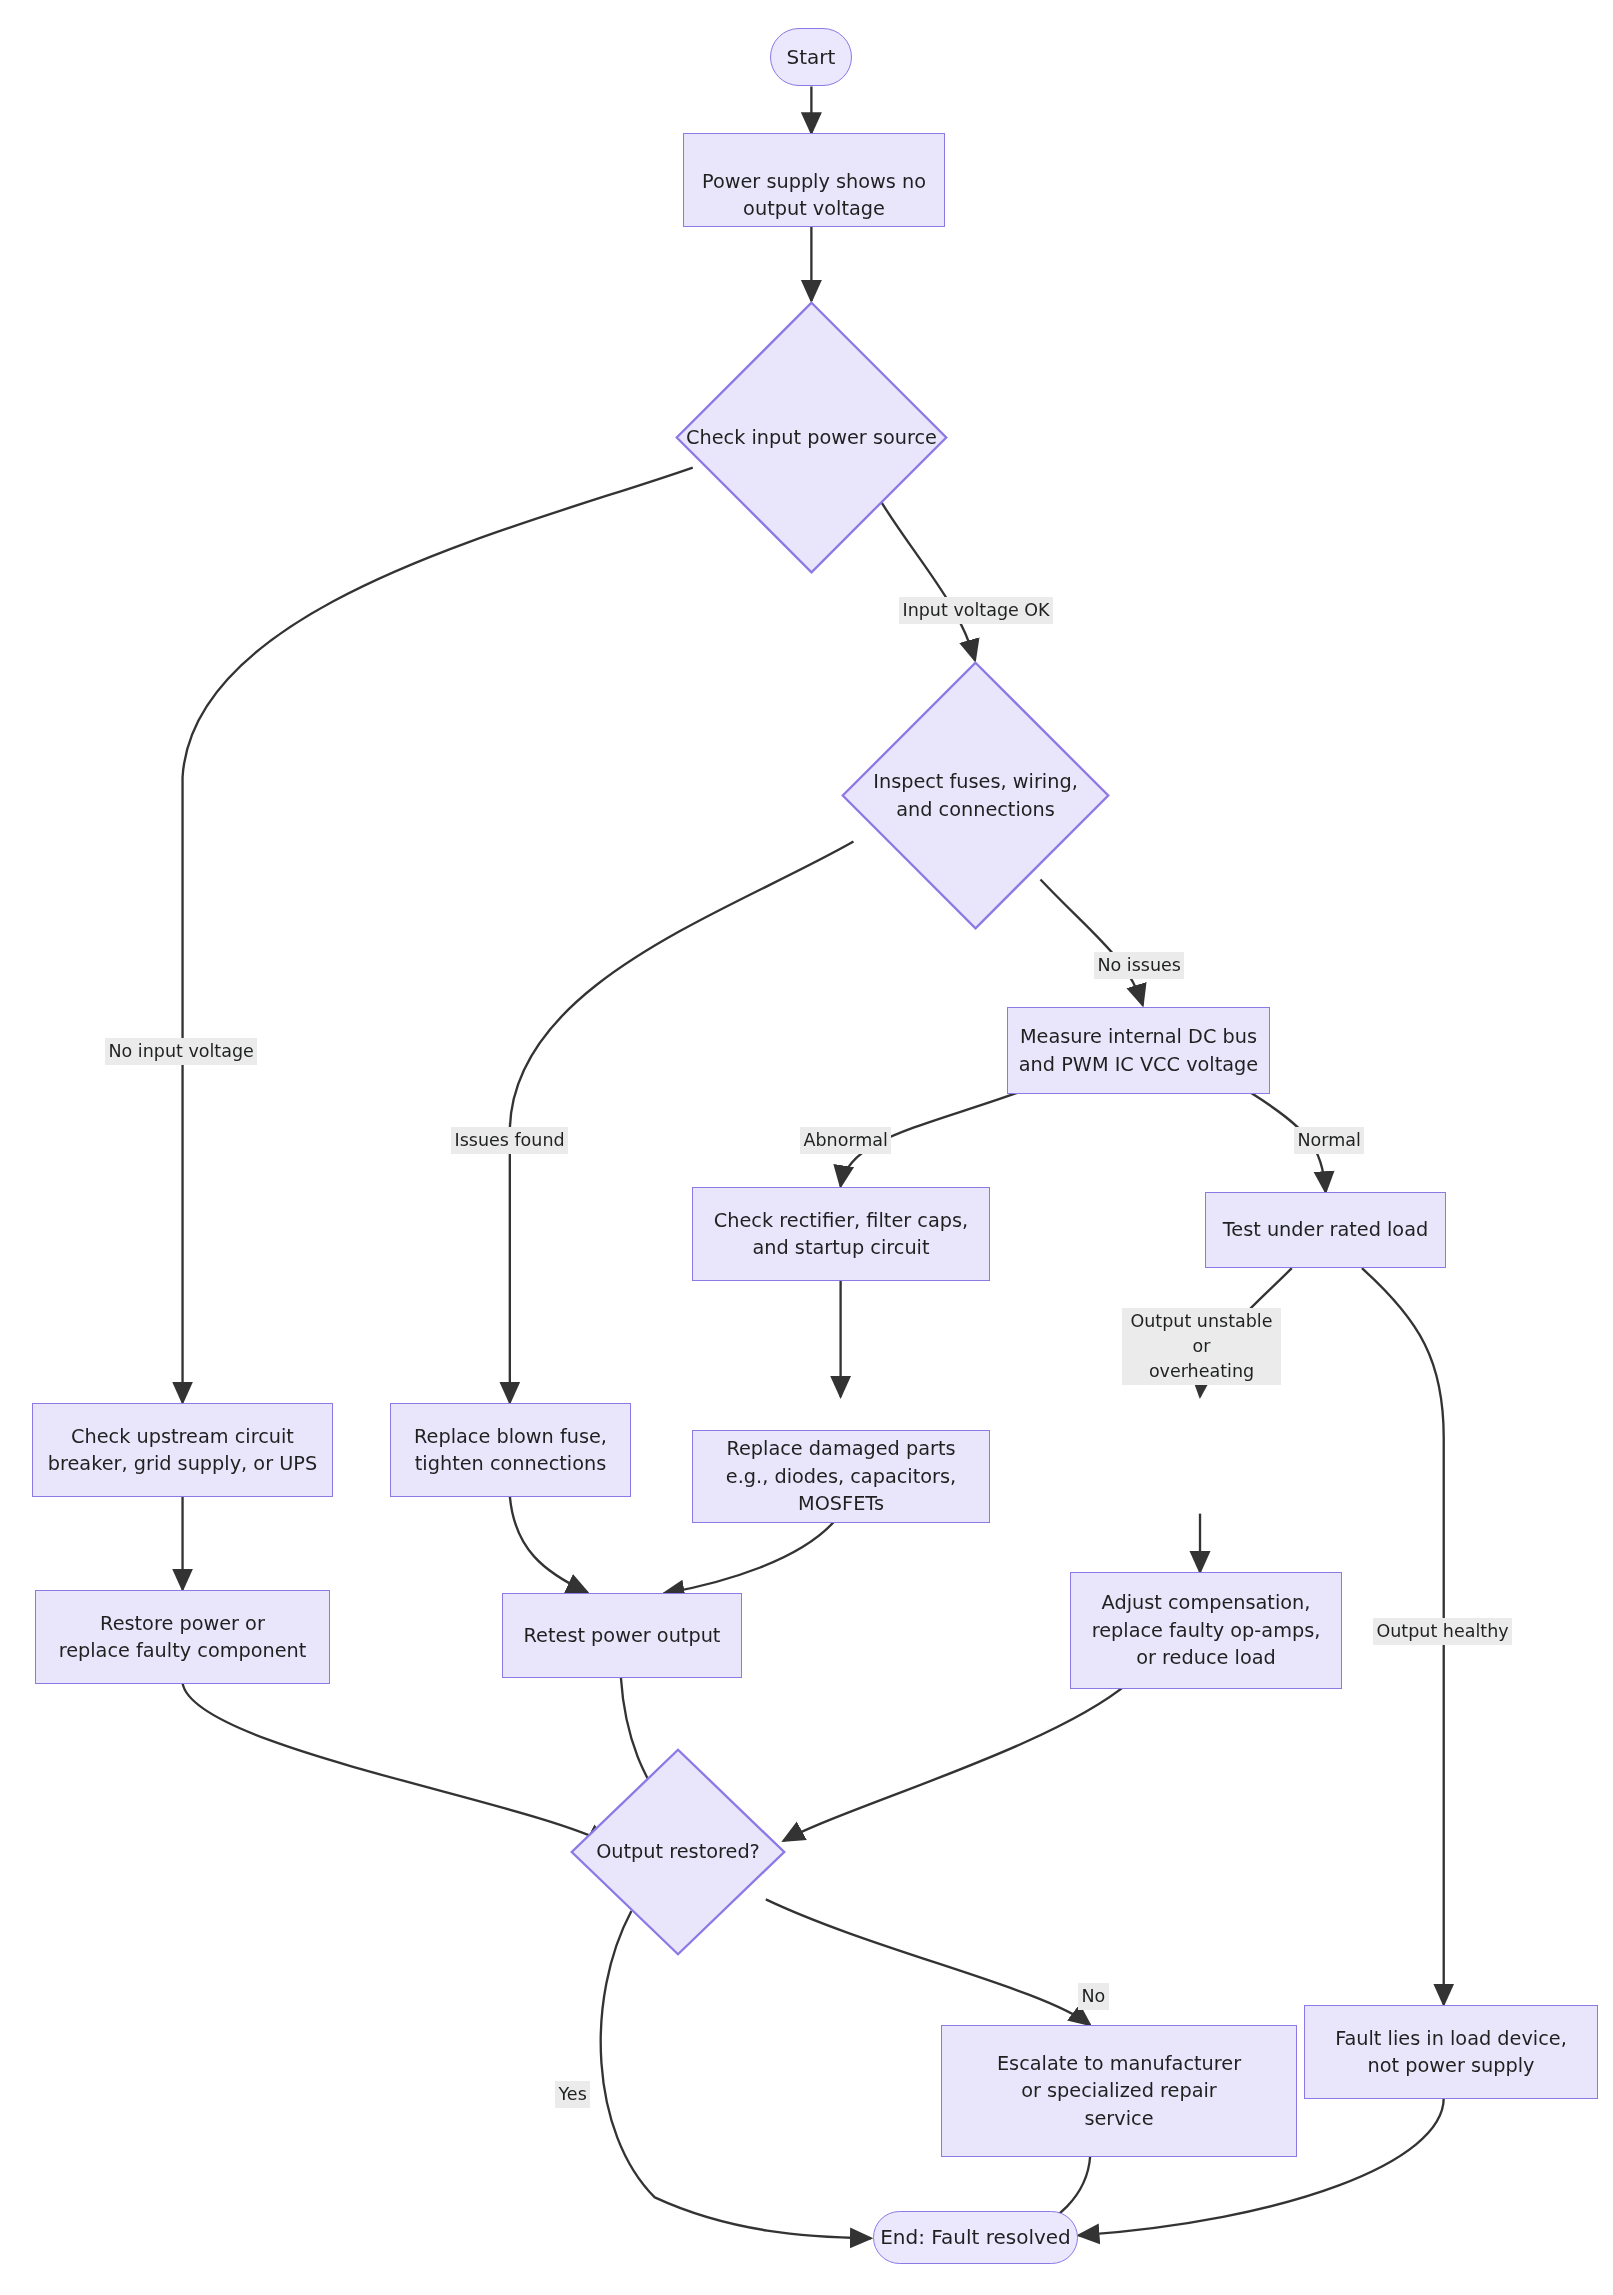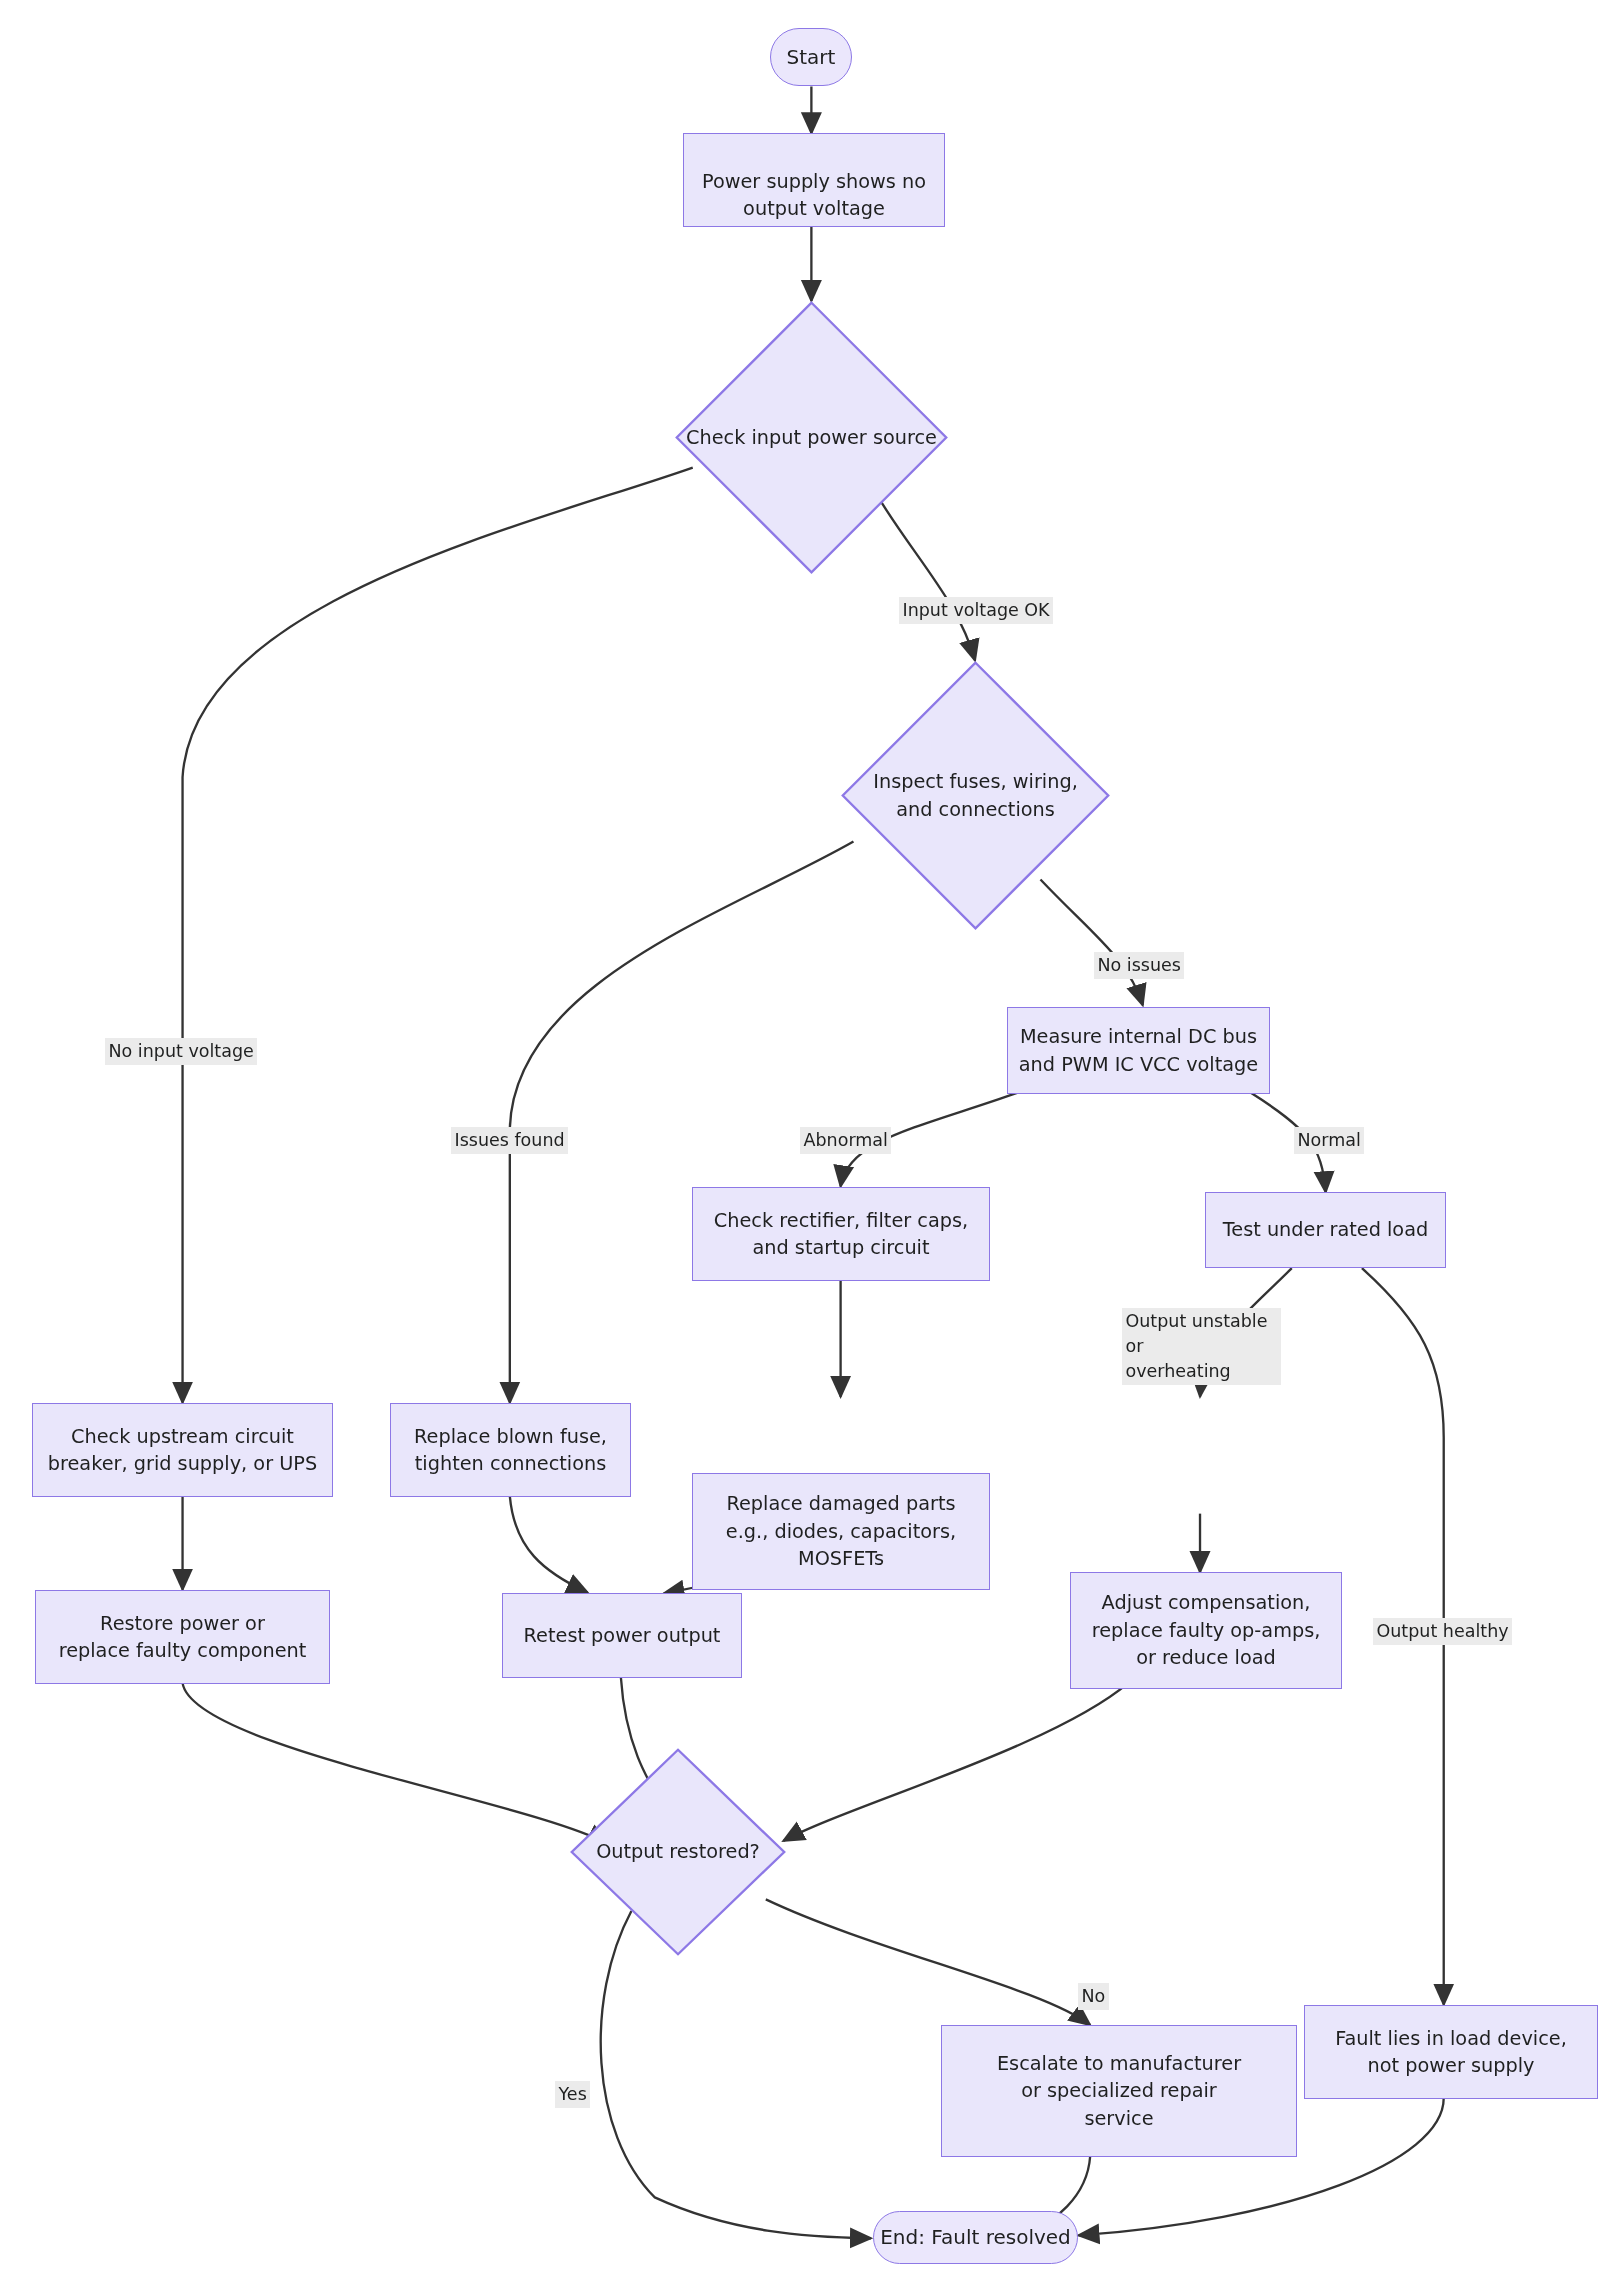--- a/index.html
+++ b/index.html
@@ -59,20 +59,21 @@
     line-height:1.42;
     pointer-events:none;
   }
   
   .elabel{
     position:absolute;
     background:#ebebeb;
     color:#1f2020;
     font-size:17.5px;
     line-height:1.42;
+    text-align:center;
     padding:1.2px 3.5px;
     box-sizing:border-box;
     white-space:pre-line;
   }
 </style>
 </head>
 <body>
 
 <div id="canvas">
 
@@ -175,21 +176,21 @@
   <div class="node proc" style="left:32px;top:1403px;width:301px;height:94px;white-space:pre-line;">
     <span>Check upstream circuit
 breaker, grid supply, or UPS</span>
   </div>
 
   <div class="node proc" style="left:390px;top:1403px;width:241px;height:94px;white-space:pre-line;">
     <span>Replace blown fuse,
 tighten connections</span>
   </div>
 
-  <div class="node proc" style="left:692px;top:1473px;width:298px;height:117px;white-space:pre-line;">
+  <div class="node proc" style="left:692px;top:1430px;width:298px;height:93px;white-space:pre-line;">
     <span>Replace damaged parts
 e.g., diodes, capacitors,
 MOSFETs</span>
   </div>
 
 
   <div class="node proc" style="left:35px;top:1590px;width:295px;height:94px;white-space:pre-line;">
     <span>Restore power or
 replace faulty component</span>
   </div>

